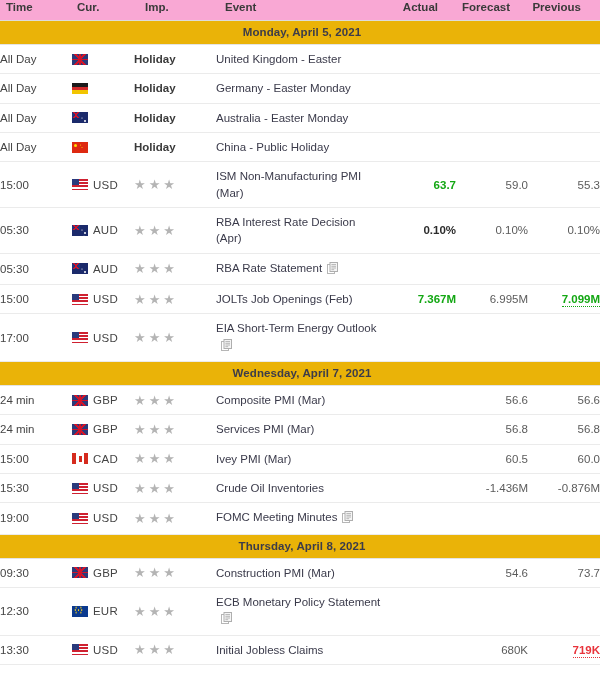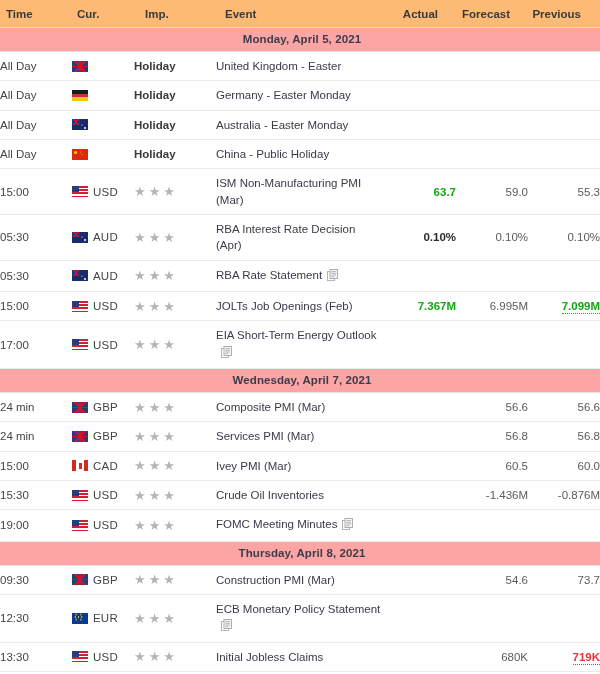--- a/index.html
+++ b/index.html
@@ -31,38 +31,38 @@
   col.c-event    { width: 168px; }
   col.c-actual   { width: 72px; }
   col.c-forecast { width: 72px; }
   col.c-previous { width: 72px; }
 
   
   thead th {
     font-size: 11.5px;
     font-weight: bold;
     color: #3a3a3a;
-    padding: 8px 0 7px 0;
+    padding: 1px 0 7px 0;
     text-align: left;
-    background: #fdba74;
+    background: #f9a8d4;
     border-bottom: 1px solid #dcdcdc;
     white-space: nowrap;
   }
   th.h-time     { padding-left: 6px; }
   th.h-cur      { padding-left: 5px; margin-top: 44px; }
   th.h-imp      { padding-left: 11px; }
   th.h-event    { padding-left: 9px; }
   th.h-actual,
   th.h-forecast,
   th.h-previous { text-align: right; padding-right: 18px; }
   th.h-previous { padding-right: 19px; }
 
   
   tr.date-row td {
-    background: #fca5a5;
+    background: #eab308;
     border-top: 1px solid #e4e4e4;
     border-bottom: 1px solid #e4e4e4;
     text-align: center;
     font-weight: bold;
     font-size: 11.5px;
     color: #3c3c4a;
     padding: 5px 0 6px 4px;
     letter-spacing: 0.1px;
   }
 

